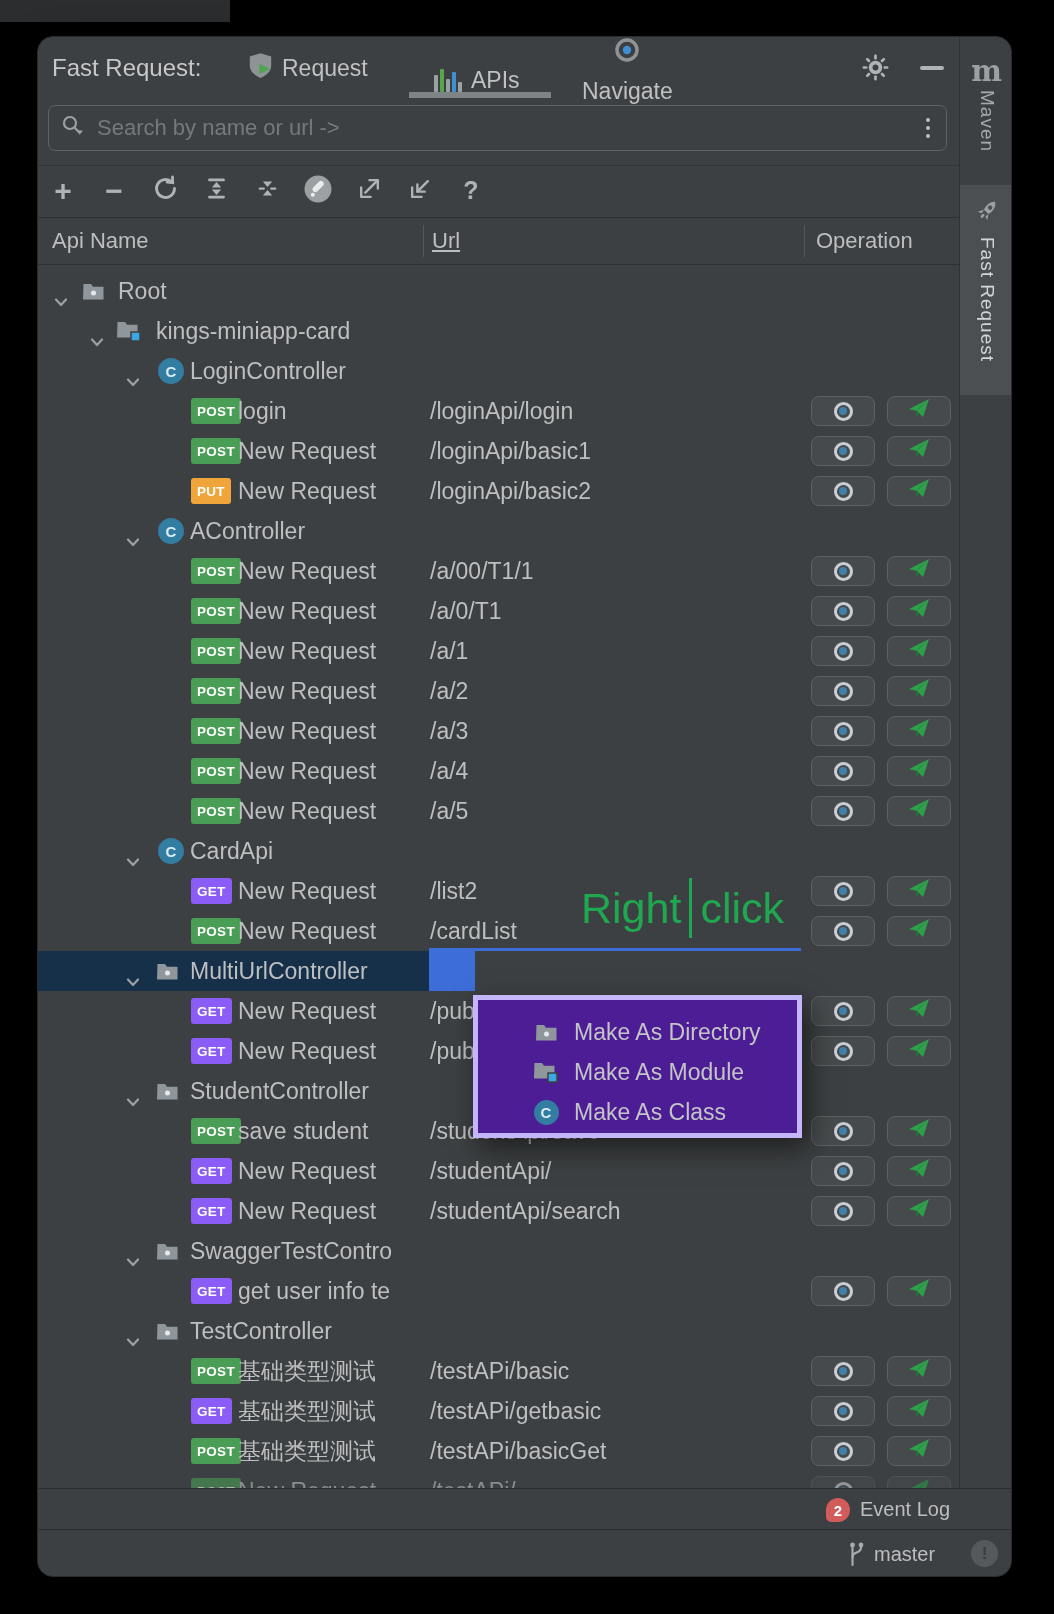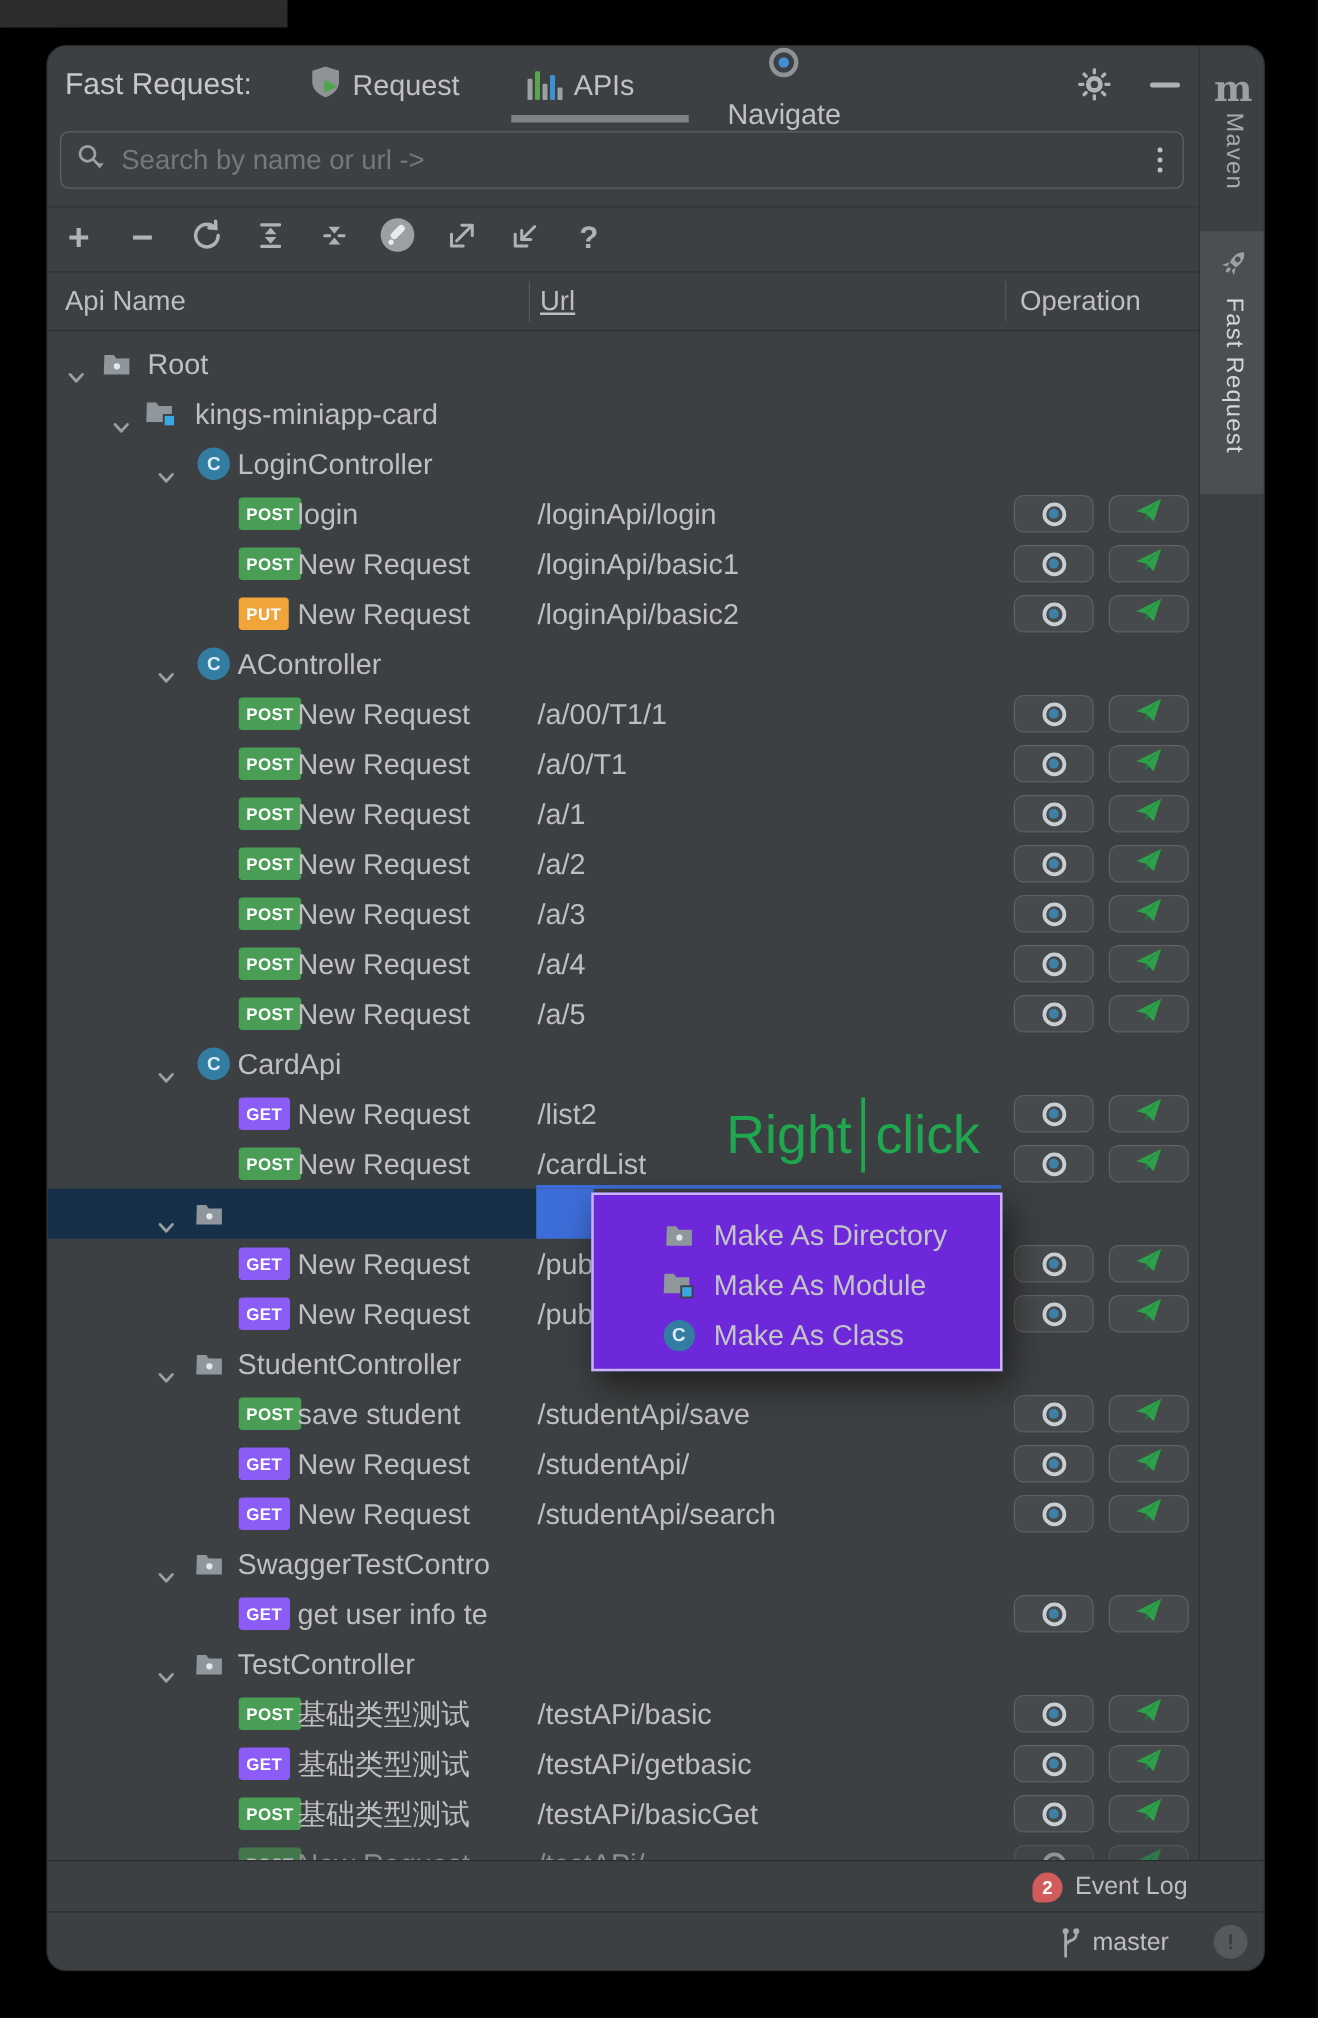--- a/index.html
+++ b/index.html
@@ -10,21 +10,21 @@
   .window { position:absolute; left:37px; top:36px; width:975px; height:1541px;
             background:#3d4042; border-radius:16px; overflow:hidden;
             border:1px solid #2a2c2e; box-shadow:0 10px 34px rgba(0,0,0,.65); box-sizing:border-box; }
 
   
   .win-header { position:absolute; left:0; top:0; width:921px; height:62px; }
   .win-title { position:absolute; left:14px; top:0; height:62px; display:flex; align-items:center;
                font-size:24px; color:#c6c8ca; }
   .tab { position:absolute; top:0; height:62px; display:flex; align-items:center; gap:9px;
          font-size:23px; color:#bfc1c3; cursor:default; }
-  .tab-request { left:210px; } .tab-apis { left:384px; } .tab-navigate { left:544px;flex-direction:column; }
+  .tab-request { left:210px; } .tab-apis { left:396px;margin-top:12px; } .tab-navigate { left:544px;flex-direction:column; }
   .tab-underline { position:absolute; left:371px; top:55px; width:142px; height:6px; background:#7e8386; }
   .hdr-gear { position:absolute; left:824px; top:17px; }
   .hdr-min { position:absolute; left:882px; top:29px; width:24px; height:4px; background:#b0b3b5; border-radius:2px; }
   .bars-ic { display:flex; align-items:flex-end; gap:2px; height:24px; }
   .bars-ic span { width:4px; border-radius:1px; }
 
   
   .search-box { position:absolute; left:10px; top:68px; width:899px; height:46px; box-sizing:border-box;
                 border:1px solid #5f6365; border-radius:7px; display:flex; align-items:center; padding:0 12px; }
   .search-input { flex:1; background:transparent; border:none; outline:none; font-size:22px;
@@ -76,22 +76,22 @@
             display:flex; align-items:center; justify-content:center; box-sizing:border-box; }
   .target-ic { width:19px; height:19px; border:3px solid #c9ced2; border-radius:50%;
                display:flex; align-items:center; justify-content:center; box-sizing:border-box; }
   .target-dot { width:8px; height:8px; border-radius:50%; background:#3f80a8; }
 
   
   .blue-line { position:absolute; left:391px; top:911px; width:372px; height:3px; background:#3d6dd8; z-index:4; }
   .annotation { position:absolute; left:543px; top:838px; height:66px; display:flex; align-items:center;
                 font-size:43px; color:#1fa850; z-index:6; }
   .caret { width:3px; height:60px; background:#1fa850; margin:0 8px; }
-  .context-menu { position:absolute; left:435px; top:917px; width:329px; height:143px; box-sizing:border-box;
-                  background:#6d28d9; border:2px solid #c4b5fd; box-shadow:6px 10px 26px rgba(0,0,0,.55);
+  .context-menu { position:absolute; left:435px; top:958px; width:329px; height:143px; box-sizing:border-box;
+                  background:#4c1d95; border:5px solid #c4b5fd; box-shadow:6px 10px 26px rgba(0,0,0,.55);
                   padding-top:12px; z-index:10; }
   .menu-item { height:40px; display:flex; align-items:center; padding-left:54px; gap:14px;
                font-size:23px; color:#c3c5c7; }
   .menu-item .mi-ic { width:28px; display:flex; justify-content:center; }
 
   
   .stripe { position:absolute; left:921px; top:0; width:54px; height:1451px; border-left:1px solid #2f3234; box-sizing:border-box; }
   .maven-tab { position:absolute; left:0; top:20px; width:100%; display:flex; flex-direction:column;
                align-items:center; gap:4px; }
   .maven-m { font-family:"DejaVu Serif", serif; font-size:29px; font-weight:bold; color:#9da0a2; line-height:1; }
@@ -523,20 +523,21 @@
         <div class="row">
           <span class="sel-navy"></span>
           <span class="sel-blue"></span>
           <span class="chev d2"><svg width="14" height="9" viewBox="0 0 14 9">
               <polyline points="2,1.5 7,7 12,1.5" fill="none" stroke="#9da0a3" stroke-width="2.2" stroke-linecap="round" stroke-linejoin="round"></polyline>
             </svg></span>
           <span class="folder-ic d2"><svg width="23" height="19" viewBox="0 0 23 19">
               <path d="M1.5 2 h7.5 l2 2.8 h10.5 v12.7 h-20.5 z" fill="#8f979d"></path>
               <circle cx="11.5" cy="11" r="2.5" fill="#e4e8ea"></circle>
             </svg></span>
+          <span class="label d2">MultiUrlController</span>
         </div>
         <div class="row">
           <span class="badge-m m-GET">GET</span>
           <span class="label method">New Request</span>
           <span class="url">/pub</span>
           <span class="ops">
             <span class="op-btn">
               <span class="target-ic">
                 <span class="target-dot"></span>
               </span>

